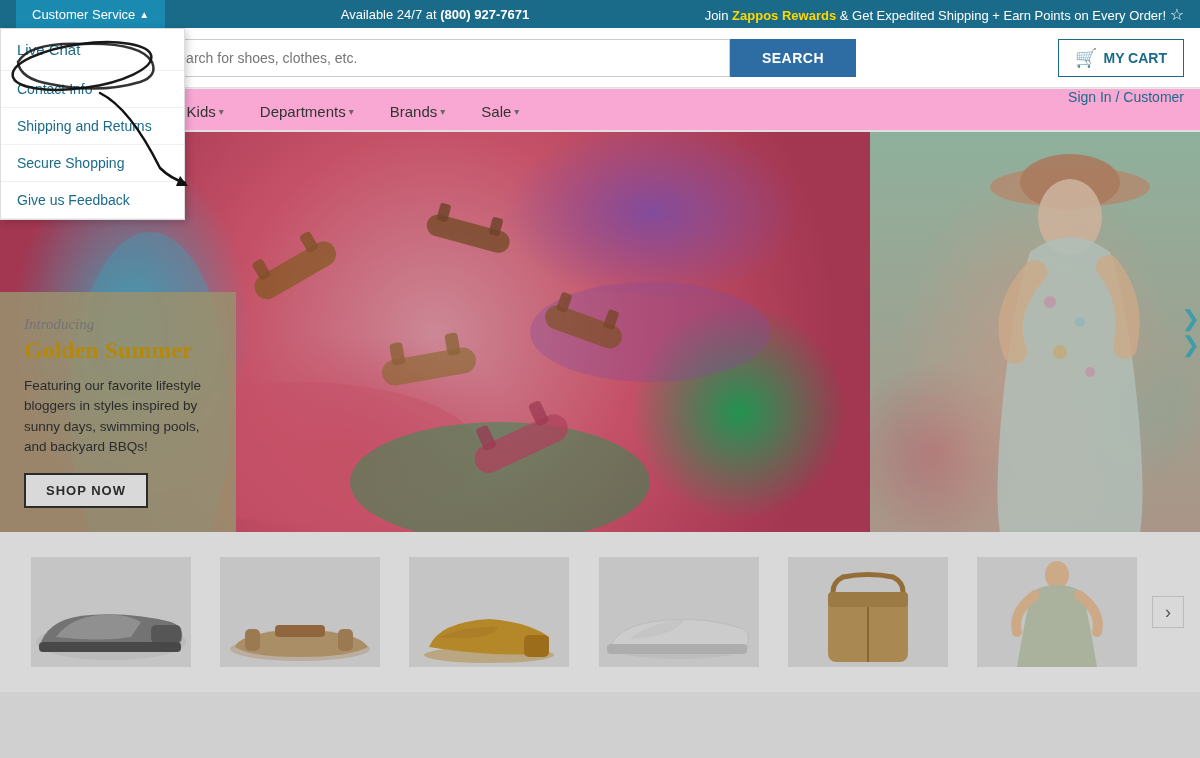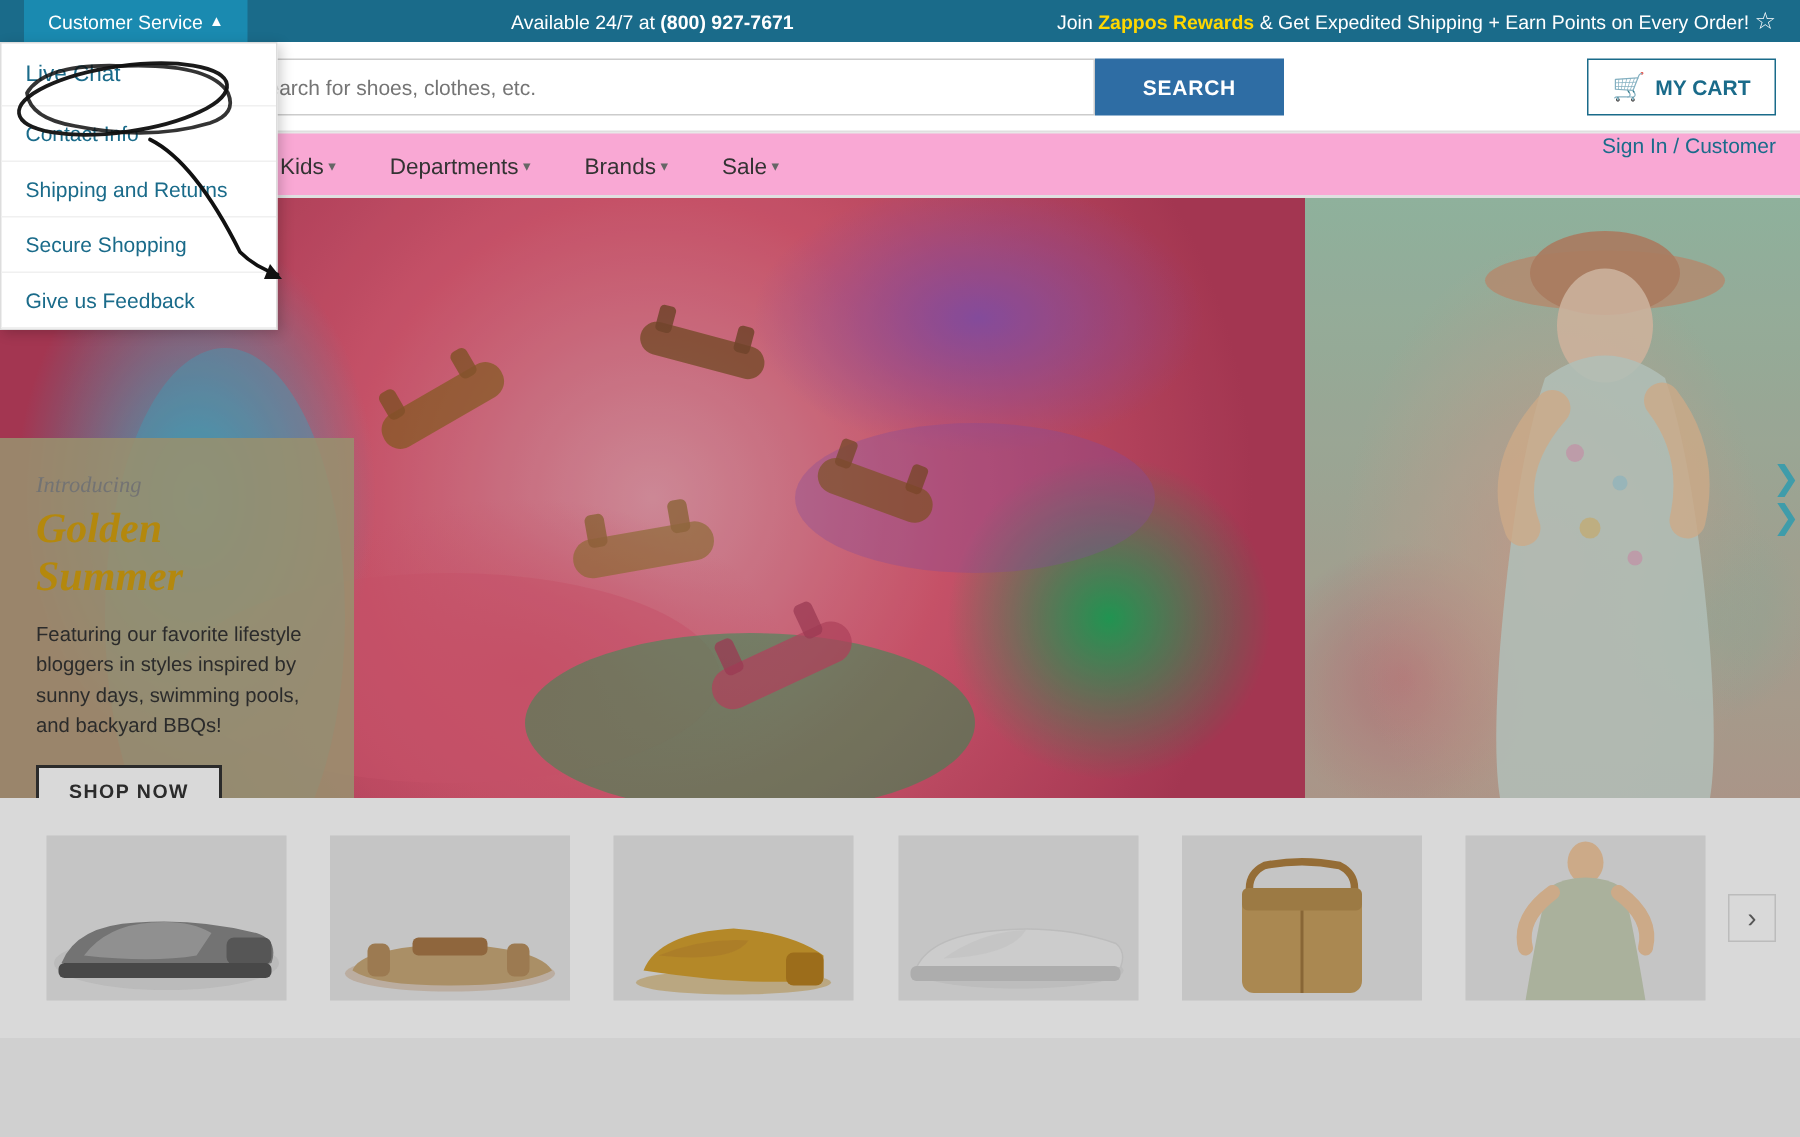--- a/index.html
+++ b/index.html
@@ -216,23 +216,22 @@
       z-index: 10;
     }
     .introducing-text {
       font-size: 15px;
       color: #888;
       font-style: italic;
       font-family: Georgia, serif;
       margin-bottom: 4px;
     }
     .golden-summer {
-      font-size: 28px;
+      font-size: 24px;
       color: #d4a010;
-      font-style: italic;
       font-family: Georgia, serif;
       font-weight: bold;
       margin-bottom: 12px;
     }
     .hero-desc {
       font-size: 13.5px;
       color: #333;
       line-height: 1.5;
       margin-bottom: 16px;
     }

